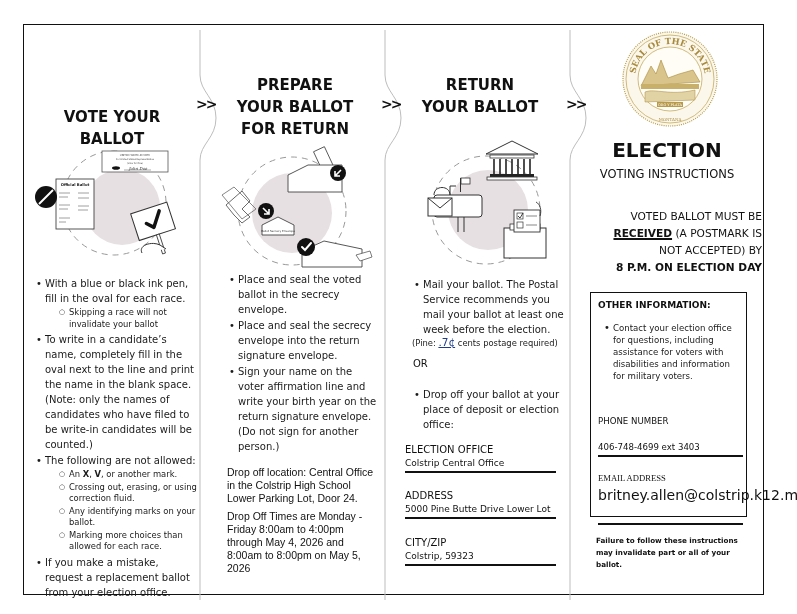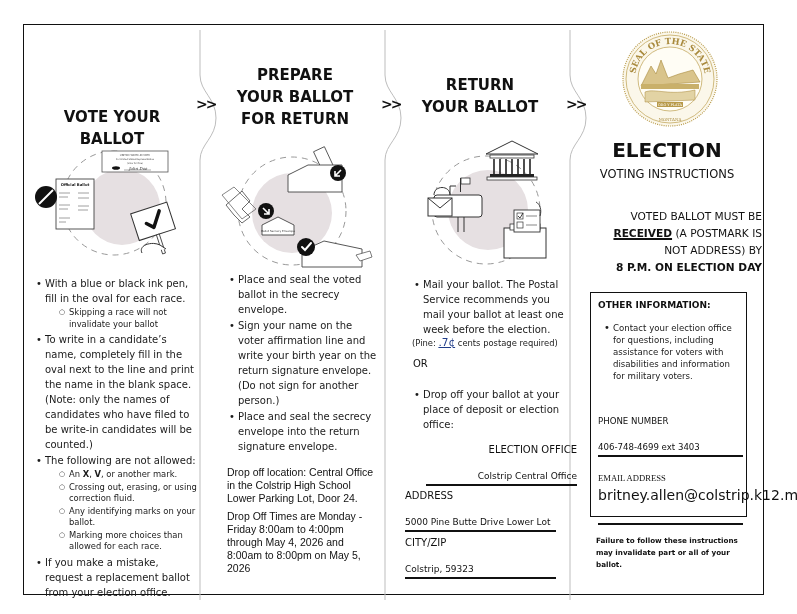--- a/index.html
+++ b/index.html
@@ -22,21 +22,21 @@
   ul.bul { list-style: none; font-family: "DejaVu Sans", sans-serif; font-size: 10px; line-height: 15px; color: #1a1a1a; }
   ul.bul > li { position: relative; padding-left: 9px; margin-bottom: 1px; }
   ul.bul > li::before { content: "\2022"; position: absolute; left: 0; top: 0; font-size: 10px; }
   ul.sub { list-style: none; font-size: 8.4px; line-height: 11.5px; margin: 1px 0 2px 14px; }
   ul.sub > li { position: relative; padding-left: 10px; margin-bottom: 1px; }
   ul.sub > li::before { content: "\25CB"; position: absolute; left: 0; top: 0; font-size: 7px; }
 
   .arial { font-family: "Liberation Sans", sans-serif; font-size: 10.5px; line-height: 13px; color: #111; }
 
   .field-label { font-family: "DejaVu Sans", sans-serif; font-size: 10px; color: #111; }
-  .field-value { font-family: "DejaVu Sans", sans-serif; font-size: 9px; color: #111; padding-bottom: 3px; border-bottom: 2px solid #111; margin-top: 16px; }
+  .field-value { font-family: "DejaVu Sans", sans-serif; font-size: 9px; color: #111; padding-bottom: 3px; border-bottom: 2px solid #111; margin-top: 3px; }
 
   .seal { position: absolute; }
 
   .info-box { position: absolute; left: 590px; top: 292px; width: 157px; height: 225px; border: 1.5px solid #111; padding: 7px 7px 0 7px; }
   .info-title { font-family: "DejaVu Sans", sans-serif; font-weight: bold; font-size: 9px; color: #111; }
 
   u.rec { text-decoration: underline; text-decoration-thickness: 1.5px; margin-top: 20px; }
 </style>
 </head>
 <body>
@@ -130,21 +130,21 @@
         <li>Marking more choices than allowed for each race.</li>
       </ul>
     </li>
     <li>
       <span>If you make a mistake, request a replacement ballot from your election office.</span>
     </li>
   </ul>
 </div>
 
 <div class="panel" style="left:205px; width:180px;">
-  <div class="title" style="margin-top:38px;">
+  <div class="title" style="margin-top:48px;">
     <div>PREPARE</div>
     <div>YOUR BALLOT</div>
     <div>FOR RETURN</div>
   </div>
 </div>
 
 <div class="illus" style="left:212px; top:143px; width:168px; height:125px;">
   <svg width="168" height="125" viewBox="0 0 168 125">
     <circle cx="80" cy="68" r="54" fill="none" stroke="#999" stroke-width="1" stroke-dasharray="6,5"></circle>
     <circle cx="80" cy="70" r="40" fill="#e6e0e2"></circle>
@@ -166,22 +166,22 @@
     <path d="M90 108 L112 98 L150 106 L150 124 L90 124 Z" fill="#fff" stroke="#444" stroke-width="0.9"></path>
     <circle cx="94" cy="104" r="9" fill="#111"></circle>
     <path d="M90 104 L93 107 L99 100" stroke="#fff" stroke-width="2" fill="none" stroke-linecap="round"></path>
     <path d="M144 112 L158 108 L160 114 L148 118 Z" fill="#fff" stroke="#444" stroke-width="0.7"></path>
   </svg>
 </div>
 
 <div style="position:absolute; left:229px; top:272px; width:150px;">
   <ul class="bul">
     <li>Place and seal the voted ballot in the secrecy envelope.</li>
+    <li>Place and seal the secrecy envelope into the return signature envelope.</li>
     <li>Sign your name on the voter affirmation line and write your birth year on the return signature envelope. (Do not sign for another person.)</li>
-    <li>Place and seal the secrecy envelope into the return signature envelope.</li>
   </ul>
 </div>
 
 <div class="arial" style="position:absolute; left:227px; top:466px; width:150px;">Drop off location: Central Office in the Colstrip High School Lower Parking Lot, Door 24.</div>
 <div class="arial" style="position:absolute; left:227px; top:510px; width:150px;">Drop Off Times are Monday - Friday 8:00am to 4:00pm through May 4, 2026 and 8:00am to 8:00pm on May 5, 2026</div>
 
 <div class="panel" style="left:390px; width:180px;">
   <div class="title" style="margin-top:48px;">
     <div>RETURN</div>
     <div>YOUR BALLOT</div>
@@ -245,21 +245,21 @@
 </div>
 
 <div style="position:absolute; left:413px; top:358px; font-family:'DejaVu Sans',sans-serif; font-size:10px;">OR</div>
 
 <div style="position:absolute; left:414px; top:387px; width:150px;">
   <ul class="bul">
     <li>Drop off your ballot at your place of deposit or election office:</li>
   </ul>
 </div>
 
-<div style="position:absolute; left:426px; top:444px; width:151px;text-align:right;">
+<div style="position:absolute; left:405px; top:444px; width:151px;">
   <div class="field-label">ELECTION OFFICE</div>
   <div class="field-value">Colstrip Central Office</div>
 </div>
 <div style="position:absolute; left:405px; top:490px; width:151px;">
   <div class="field-label">ADDRESS</div>
   <div class="field-value">5000 Pine Butte Drive Lower Lot</div>
 </div>
 <div style="position:absolute; left:405px; top:537px; width:151px;">
   <div class="field-label">CITY/ZIP</div>
   <div class="field-value">Colstrip, 59323</div>
@@ -285,21 +285,21 @@
     <text x="49" y="91" font-size="4" text-anchor="middle" fill="#a8893c" font-family="DejaVu Serif, serif">MONTANA</text>
   </svg>
 </div>
 
 <div style="position:absolute; left:572px; top:138px; width:190px; text-align:center; font-family:'DejaVu Sans',sans-serif; font-weight:bold; font-size:20px; color:#111;">ELECTION</div>
 <div style="position:absolute; left:572px; top:167px; width:190px; text-align:center; font-family:'DejaVu Sans',sans-serif; font-size:11.5px; color:#111;">VOTING INSTRUCTIONS</div>
 
 <div style="position:absolute; left:572px; top:208px; width:190px; text-align:right; font-family:'DejaVu Sans',sans-serif; font-size:10.6px; line-height:17px; color:#111;">
   <div>VOTED BALLOT MUST BE</div>
   <div><u class="rec" style="font-weight:bold;">RECEIVED</u><span> (A POSTMARK IS</span></div>
-  <div>NOT ADDRESS) BY</div>
+  <div>NOT ACCEPTED) BY</div>
   <div style="font-weight:bold;">8 P.M. ON ELECTION DAY</div>
 </div>
 
 <div class="info-box">
   <div class="info-title">OTHER INFORMATION:</div>
   <ul class="bul" style="margin-top:12px; margin-left:6px; font-size:8.6px; line-height:12px;">
     <li>Contact your election office for questions, including assistance for voters with disabilities and information for military voters.</li>
   </ul>
   <div style="position:absolute; left:7px; top:123px; font-family:'DejaVu Sans',sans-serif; font-size:8.6px;">PHONE NUMBER</div>
   <div style="position:absolute; left:7px; top:149px; width:145px; font-family:'DejaVu Sans',sans-serif; font-size:8.6px; padding-bottom:3px; border-bottom:2px solid #111;">406-748-4699 ext 3403</div>

